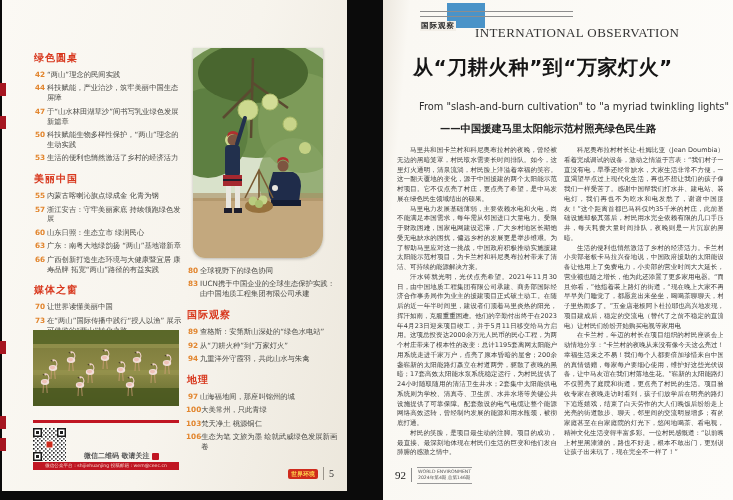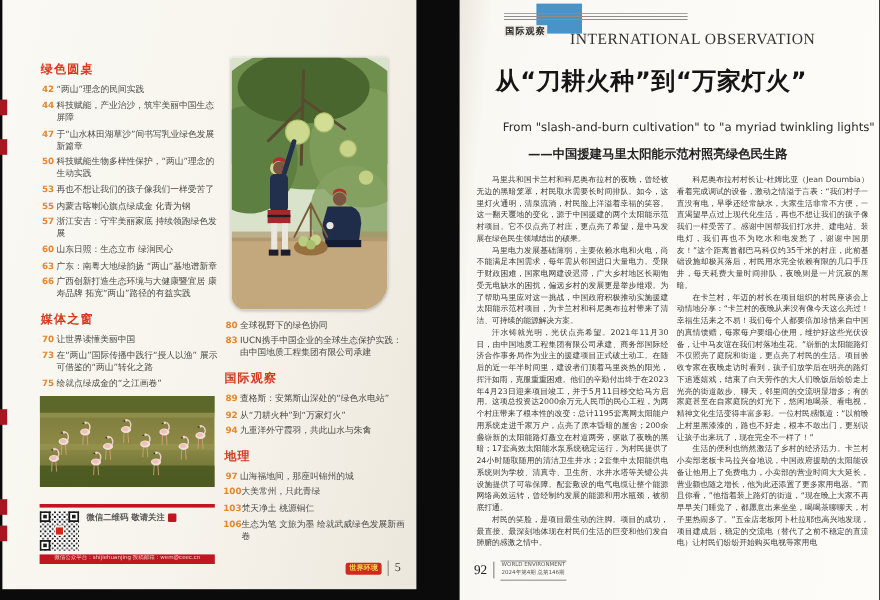--- a/index.html
+++ b/index.html
@@ -17,21 +17,21 @@
   .toc-heading { color:#d8381e; font-weight:bold; font-size:10px; margin:9px 1px 5px; letter-spacing:1px; }
   .toc-item { display:flex; font-size:7.3px; line-height:1.35; color:#4a4a46; margin-bottom:3.6px; }
   .toc-item .num { color:#e2862f; min-width:14px; flex:none; font-weight:bold;text-align:center; }
   .toc-item .txt { flex:1; }
 
   .photo-pomelo { position:absolute; left:191px; top:48px; width:130px; height:210px;
     border-radius:0 0 22px 12px; overflow:hidden; box-shadow:0 1px 3px rgba(0,0,0,.25); }
   .photo-flamingo { position:absolute; left:31px; top:330px; width:146px; height:76px; overflow:hidden; }
   .red-rule { position:absolute; left:31px; top:420px; width:146px; height:2.5px; background:#c01622; }
 
-  .qr-block { position:absolute; left:31px; top:426px; width:146px; height:35px; display:flex; align-items:flex-start; gap:6px; }
+  .qr-block { position:absolute; left:31px; top:426px; width:146px; height:35px; display:flex; align-items:flex-end; gap:18px; }
   .qr-caption { font-size:7px; font-weight:bold; color:#555; display:flex; align-items:center; gap:3px; }
   .wechat-badge { width:7px; height:7px; background:#c01622; border-radius:1px; display:inline-block; }
   .red-banner { position:absolute; left:31px; top:462px; width:146px; height:8px; background:#c01622;
     color:#f3d2c9; font-size:4.6px; line-height:8px; text-align:center; overflow:hidden; white-space:nowrap; }
 
   .logo-row { position:absolute; left:286px; top:467px; display:flex; align-items:center; gap:5px; }
   .mini-logo { width:30px; height:10px; background:#cf2b1d; border-radius:2px; color:#ffd34d;
     font-size:6px; line-height:10px; text-align:center; font-weight:bold; overflow:hidden; }
   .page-rule { width:1px; height:13px; background:#9a958c; }
   .left-pagenum { font-family:"Liberation Serif",serif; font-size:10px; color:#333; }
@@ -85,25 +85,26 @@
             <div class="toc-item">
               <span class="num">47</span>
               <span class="txt">于“山水林田湖草沙”间书写乳业绿色发展新篇章</span>
             </div>
             <div class="toc-item">
               <span class="num">50</span>
               <span class="txt">科技赋能生物多样性保护，“两山”理念的生动实践</span>
             </div>
             <div class="toc-item">
               <span class="num">53</span>
-              <span class="txt">再也不想让我们的孩子像我们一样受苦了</span>
-            </div>
-          </div>
-      </div>
-      <div>
+              <span class="txt">生活的便利也悄然激活了乡村的经济活力</span>
+            </div>
+          </div>
+      </div>
+      <div>
+        <div class="toc-heading">美丽中国</div>
         <div>
 
         <div class="toc-item">
               <span class="num">55</span>
               <span class="txt">内蒙古喀喇沁旗点绿成金 化青为钢</span>
             </div>
             <div class="toc-item">
               <span class="num">57</span>
               <span class="txt">浙江安吉：守牢美丽家底 持续领跑绿色发展</span>
             </div>
@@ -349,22 +350,22 @@
       <div class="art-col">
 
       <p>马里共和国卡兰村和科尼奥布拉村的夜晚，曾经被无边的黑暗笼罩，村民取水需要长时间排队。如今，这里灯火通明，清泉流淌，村民脸上洋溢着幸福的笑容。这一翻天覆地的变化，源于中国援建的两个太阳能示范村项目。它不仅点亮了村庄，更点亮了希望，是中马发展在绿色民生领域结出的硕果。</p>
           <p>马里电力发展基础薄弱，主要依赖水电和火电，尚不能满足本国需求，每年需从邻国进口大量电力。受限于财政困难，国家电网建设迟滞，广大乡村地区长期饱受无电缺水的困扰，偏远乡村的发展更是举步维艰。为了帮助马里应对这一挑战，中国政府积极推动实施援建太阳能示范村项目，为卡兰村和科尼奥布拉村带来了清洁、可持续的能源解决方案。</p>
           <p>汗水铸就光明，光伏点亮希望。2021年11月30日，由中国地质工程集团有限公司承建、商务部国际经济合作事务局作为业主的援建项目正式破土动工。在随后的近一年半时间里，建设者们顶着马里炎热的阳光，挥汗如雨，克服重重困难。他们的辛勤付出终于在2023年4月23日迎来项目竣工，并于5月11日移交给马方启用。这项总投资达2000余万元人民币的民心工程，为两个村庄带来了根本性的改变：总计1195套离网太阳能户用系统走进千家万户，点亮了原本昏暗的屋舍；200余盏崭新的太阳能路灯矗立在村道两旁，驱散了夜晚的黑暗；17套高效太阳能水泵系统稳定运行，为村民提供了24小时随取随用的清洁卫生井水；2套集中太阳能供电系统则为学校、清真寺、卫生所、水井水塔等关键公共设施提供了可靠保障。配套敷设的电气电缆让整个能源网络高效运转，曾经制约发展的能源和用水瓶颈，被彻底打通。</p>
           <p>村民的笑脸，是项目最生动的注脚。项目的成功，最直接、最深刻地体现在村民们生活的巨变和他们发自肺腑的感激之情中。</p>
         </div>
       <div class="art-col">
 
       <p>科尼奥布拉村村长让-杜姆比亚（Jean Doumbia）看着完成调试的设备，激动之情溢于言表：“我们村子一直没有电，旱季还经常缺水，大家生活非常不方便，一直渴望早点过上现代化生活，再也不想让我们的孩子像我们一样受苦了。感谢中国帮我们打水井、建电站、装电灯，我们再也不为吃水和电发愁了，谢谢中国朋友！”这个距离首都巴马科仅约35千米的村庄，此前基础设施却极其落后，村民用水完全依赖有限的几口手压井，每天耗费大量时间排队，夜晚则是一片沉寂的黑暗。</p>
+          <p>生活的便利也悄然激活了乡村的经济活力。卡兰村小卖部老板卡马拉兴奋地说，中国政府援助的太阳能设备让他用上了免费电力，小卖部的营业时间大大延长，营业额也随之增长，他为此还添置了更多家用电器。“而且你看，”他指着装上路灯的街道，“现在晚上大家不再早早关门睡觉了，都愿意出来坐坐，喝喝茶聊聊天，村子里热闹多了。”五金店老板阿卜杜拉耶也高兴地发现，项目建成后，稳定的交流电（替代了之前不稳定的直流电）让村民们纷纷开始购买电视等家用电</p>
           <p>在卡兰村，年迈的村长在项目组织的村民座谈会上动情地分享：“卡兰村的夜晚从来没有像今天这么亮过！幸福生活来之不易！我们每个人都要倍加珍惜来自中国的真情馈赠，每家每户要细心使用，维护好这些光伏设备，让中马友谊在我们村落地生花。”崭新的太阳能路灯不仅照亮了庭院和街道，更点亮了村民的生活。项目验收专家在夜晚走访时看到，孩子们放学后在明亮的路灯下追逐嬉戏，结束了白天劳作的大人们晚饭后纷纷走上光亮的街道散步、聊天，邻里间的交流明显增多；有的家庭甚至在自家庭院的灯光下，悠闲地喝茶、看电视，精神文化生活变得丰富多彩。一位村民感慨道：“以前晚上村里黑漆漆的，路也不好走，根本不敢出门，更别说让孩子出来玩了，现在完全不一样了！”</p>
-          <p>生活的便利也悄然激活了乡村的经济活力。卡兰村小卖部老板卡马拉兴奋地说，中国政府援助的太阳能设备让他用上了免费电力，小卖部的营业时间大大延长，营业额也随之增长，他为此还添置了更多家用电器。“而且你看，”他指着装上路灯的街道，“现在晚上大家不再早早关门睡觉了，都愿意出来坐坐，喝喝茶聊聊天，村子里热闹多了。”五金店老板阿卜杜拉耶也高兴地发现，项目建成后，稳定的交流电（替代了之前不稳定的直流电）让村民们纷纷开始购买电视等家用电</p>
         </div>
     </div>
 
     <div class="pg-footer">
       <span class="pg-num">92</span>
       <span class="pg-rule"></span>
       <span class="pg-info">
         <span style="display:block">WORLD ENVIRONMENT</span>
         <span style="display:block">2024年第4期 总第146期</span>
       </span>

